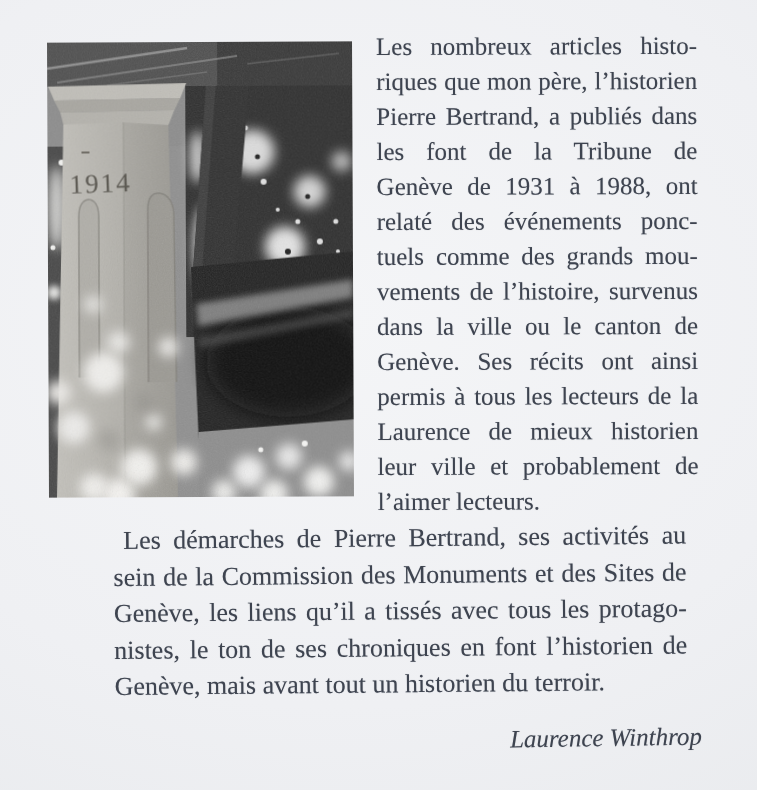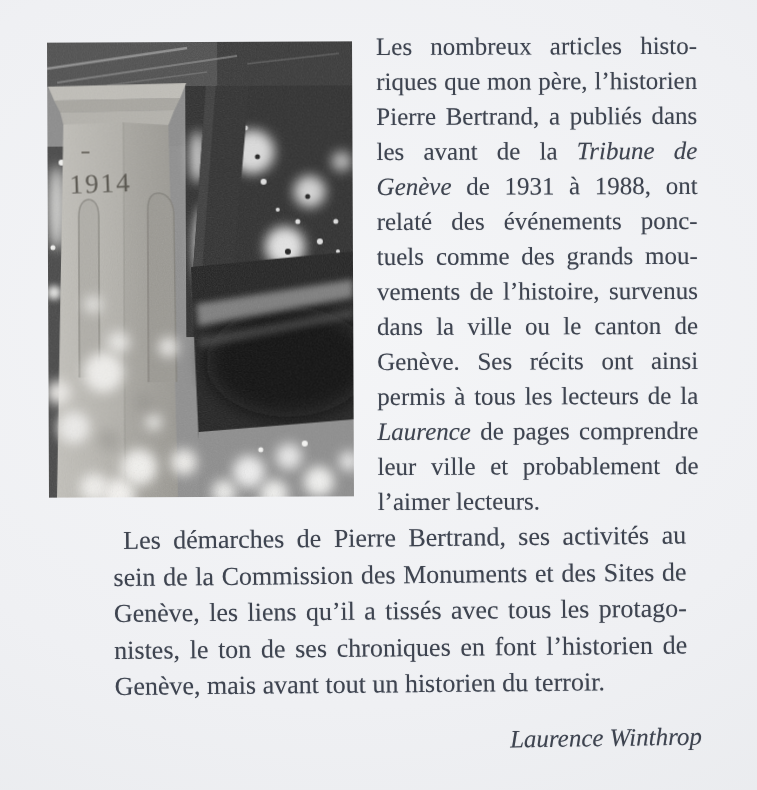--- a/index.html
+++ b/index.html
@@ -31,21 +31,21 @@
     transform:rotate(-0.2deg);transform-origin:left top;
     text-shadow:0 0 1px rgba(62,68,80,.35);
   }
   .bodypar{
     position:absolute;left:113px;top:523px;width:573px;
     font-size:26px;line-height:36.5px;
     transform:rotate(-0.55deg);transform-origin:left top;
     text-shadow:0 0 1px rgba(62,68,80,.35);
   }
   .bodypar .line:first-child{text-indent:10px;}
-  .it{font-style:italic;}
+  .it{}
   .signature{
     position:absolute;right:55px;top:724px;
     font-size:25px;font-style:italic;
     transform:rotate(-0.9deg);
     text-shadow:0 0 1px rgba(62,68,80,.35);
   }
 </style>
 </head>
 <body>
 
@@ -187,29 +187,29 @@
       </g>
 
       <rect x="0" y="0" width="305" height="455" filter="url(#grain)" opacity="0.16"></rect>
     </svg>
   </figure>
 
   <div class="intro textblock">
       <div class="line"><span>Les nombreux articles histo-</span></div>
       <div class="line"><span>riques que mon père, l’historien</span></div>
       <div class="line"><span>Pierre Bertrand, a publiés dans</span></div>
-      <div class="line"><span>les avant de la </span><span class="it">Tribune de</span></div>
+      <div class="line"><span>les font de la </span><span class="it">Tribune de</span></div>
       <div class="line"><span class="it">Genève</span><span> de 1931 à 1988, ont</span></div>
       <div class="line"><span>relaté des événements ponc-</span></div>
       <div class="line"><span>tuels comme des grands mou-</span></div>
       <div class="line"><span>vements de l’histoire, survenus</span></div>
       <div class="line"><span>dans la ville ou le canton de</span></div>
       <div class="line"><span>Genève. Ses récits ont ainsi</span></div>
       <div class="line"><span>permis à tous les lecteurs de la</span></div>
-      <div class="line"><span class="it">Laurence</span><span> de pages comprendre</span></div>
+      <div class="line"><span class="it">Laurence</span><span> de mieux historien</span></div>
       <div class="line"><span>leur ville et probablement de</span></div>
       <div class="line"><span>l’aimer lecteurs.</span></div>
     </div>
 
   <div class="bodypar textblock">
       <div class="line"><span>Les démarches de Pierre Bertrand, ses activités au</span></div>
       <div class="line"><span>sein de la Commission des Monuments et des Sites de</span></div>
       <div class="line"><span>Genève, les liens qu’il a tissés avec tous les protago-</span></div>
       <div class="line"><span>nistes, le ton de ses chroniques en font l’historien de</span></div>
       <div class="line"><span>Genève, mais avant tout un historien du terroir.</span></div>

